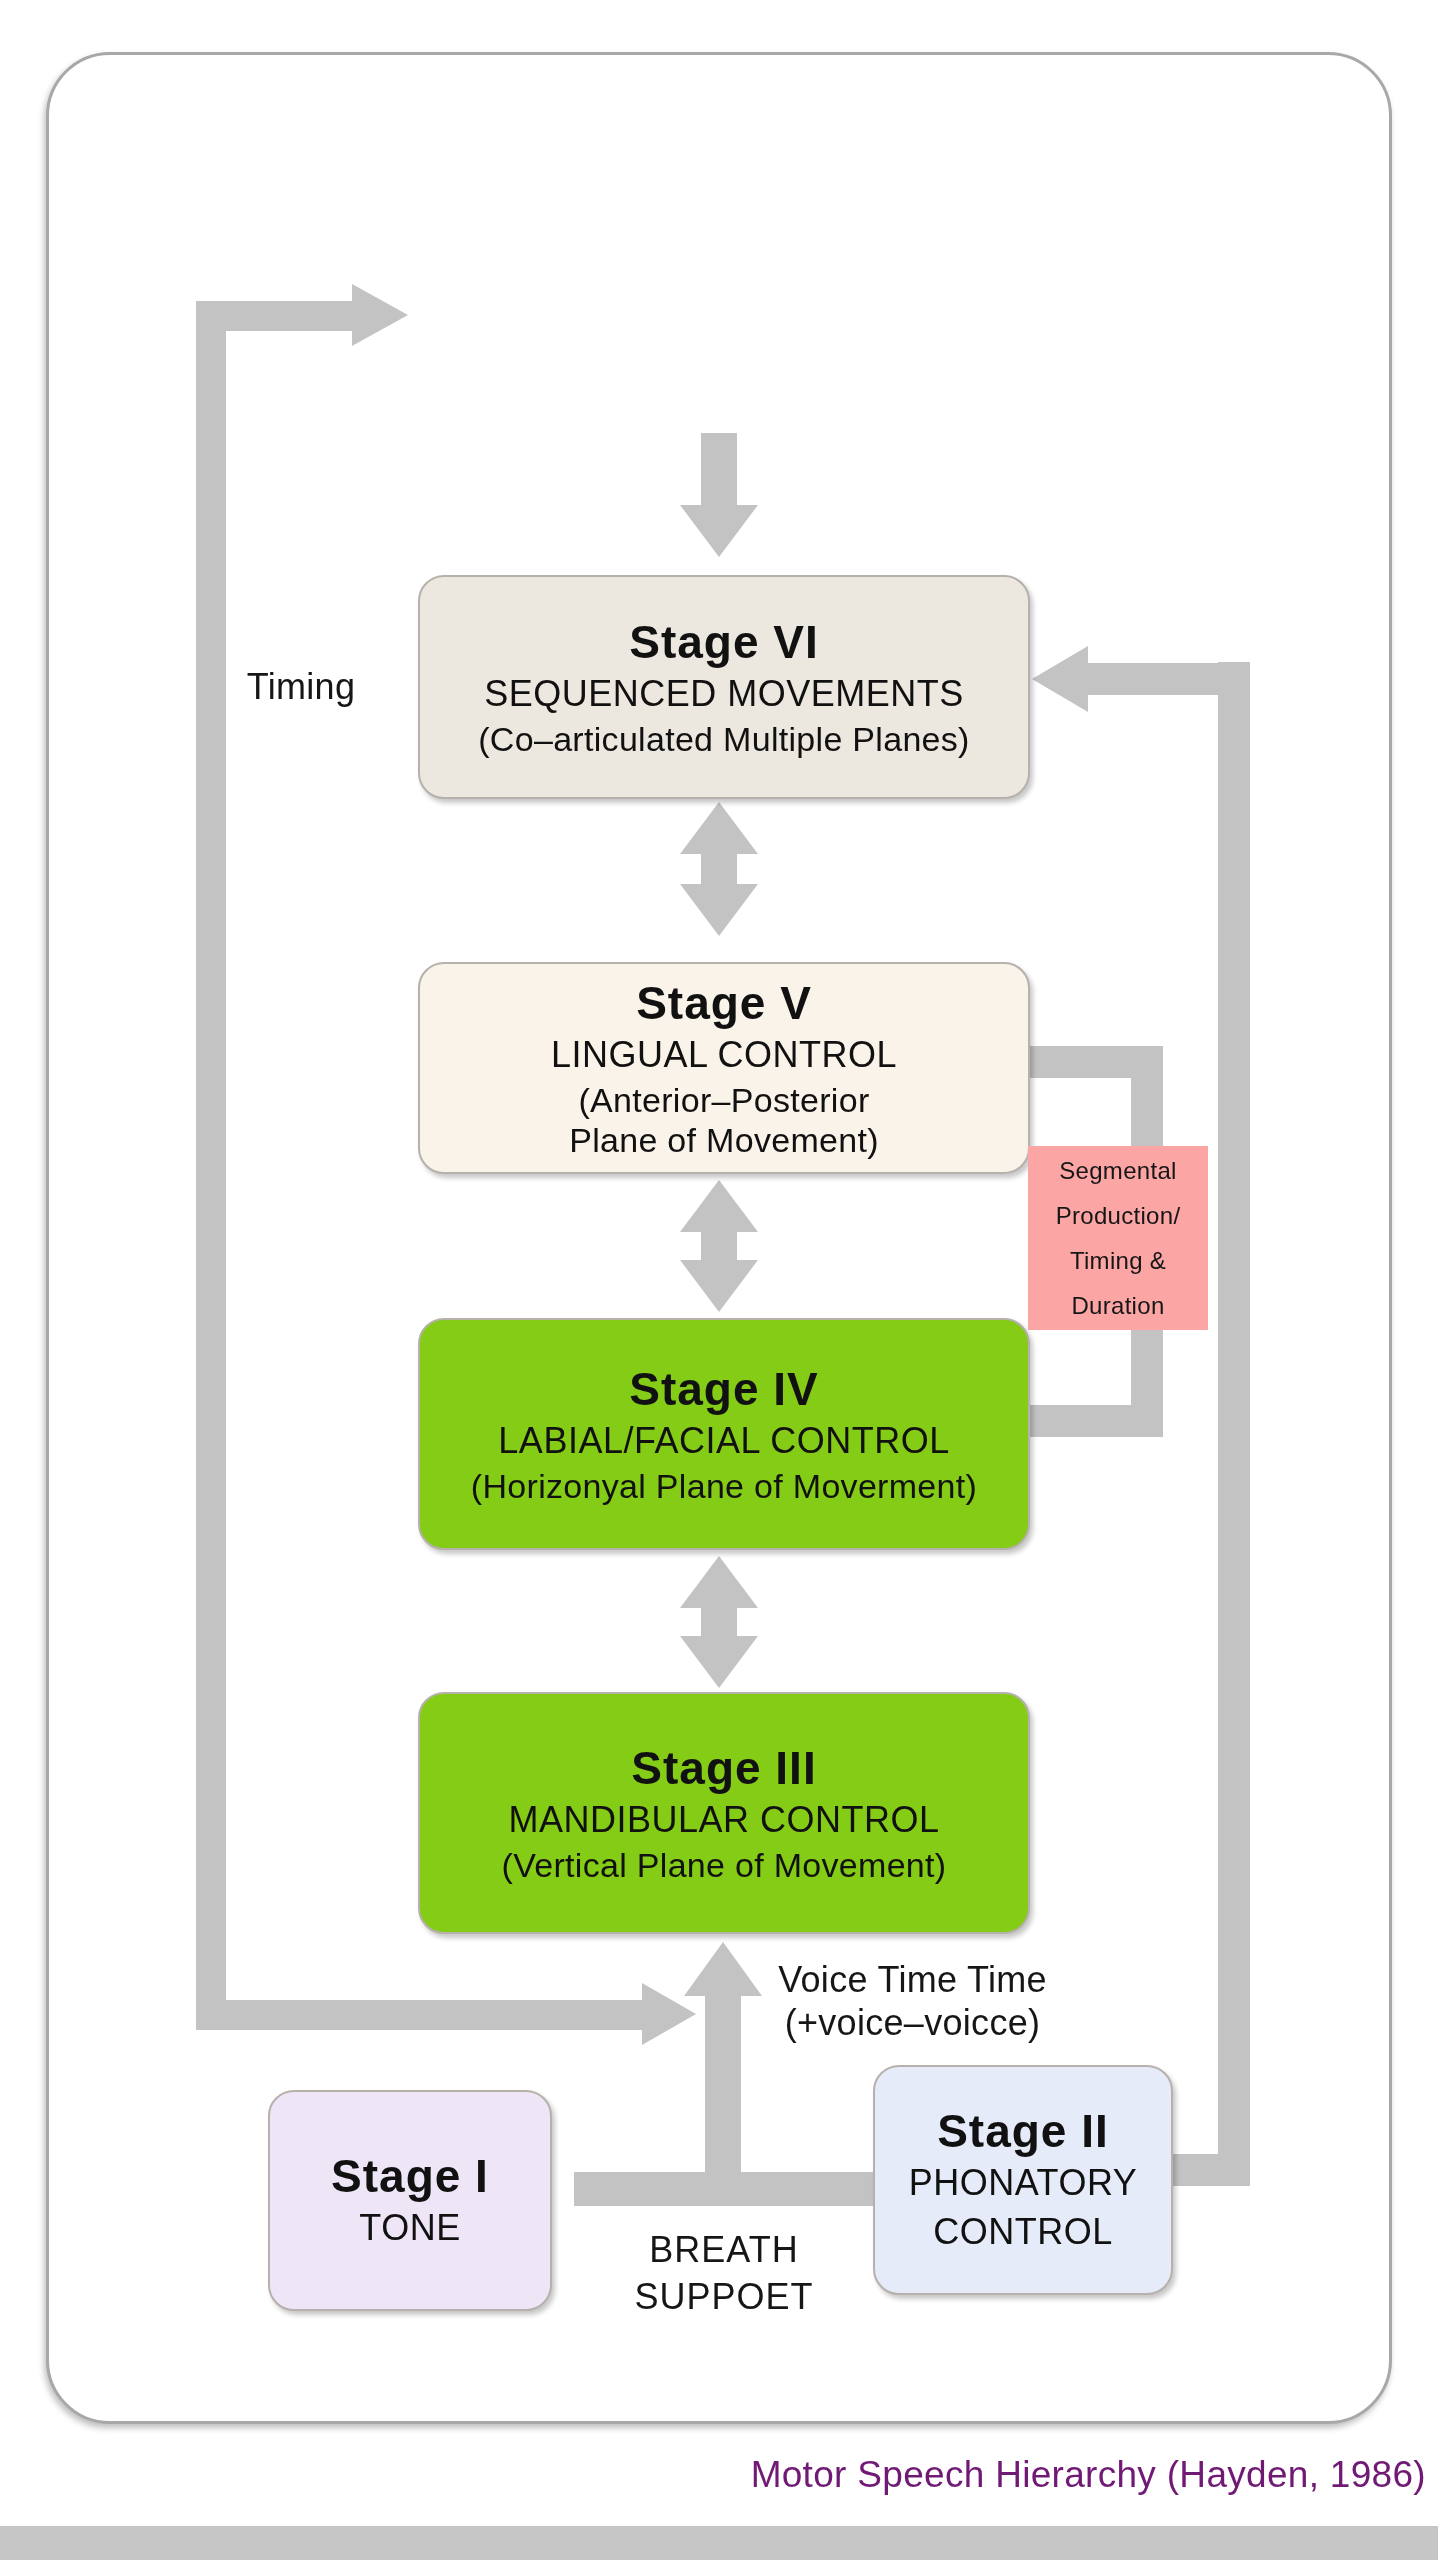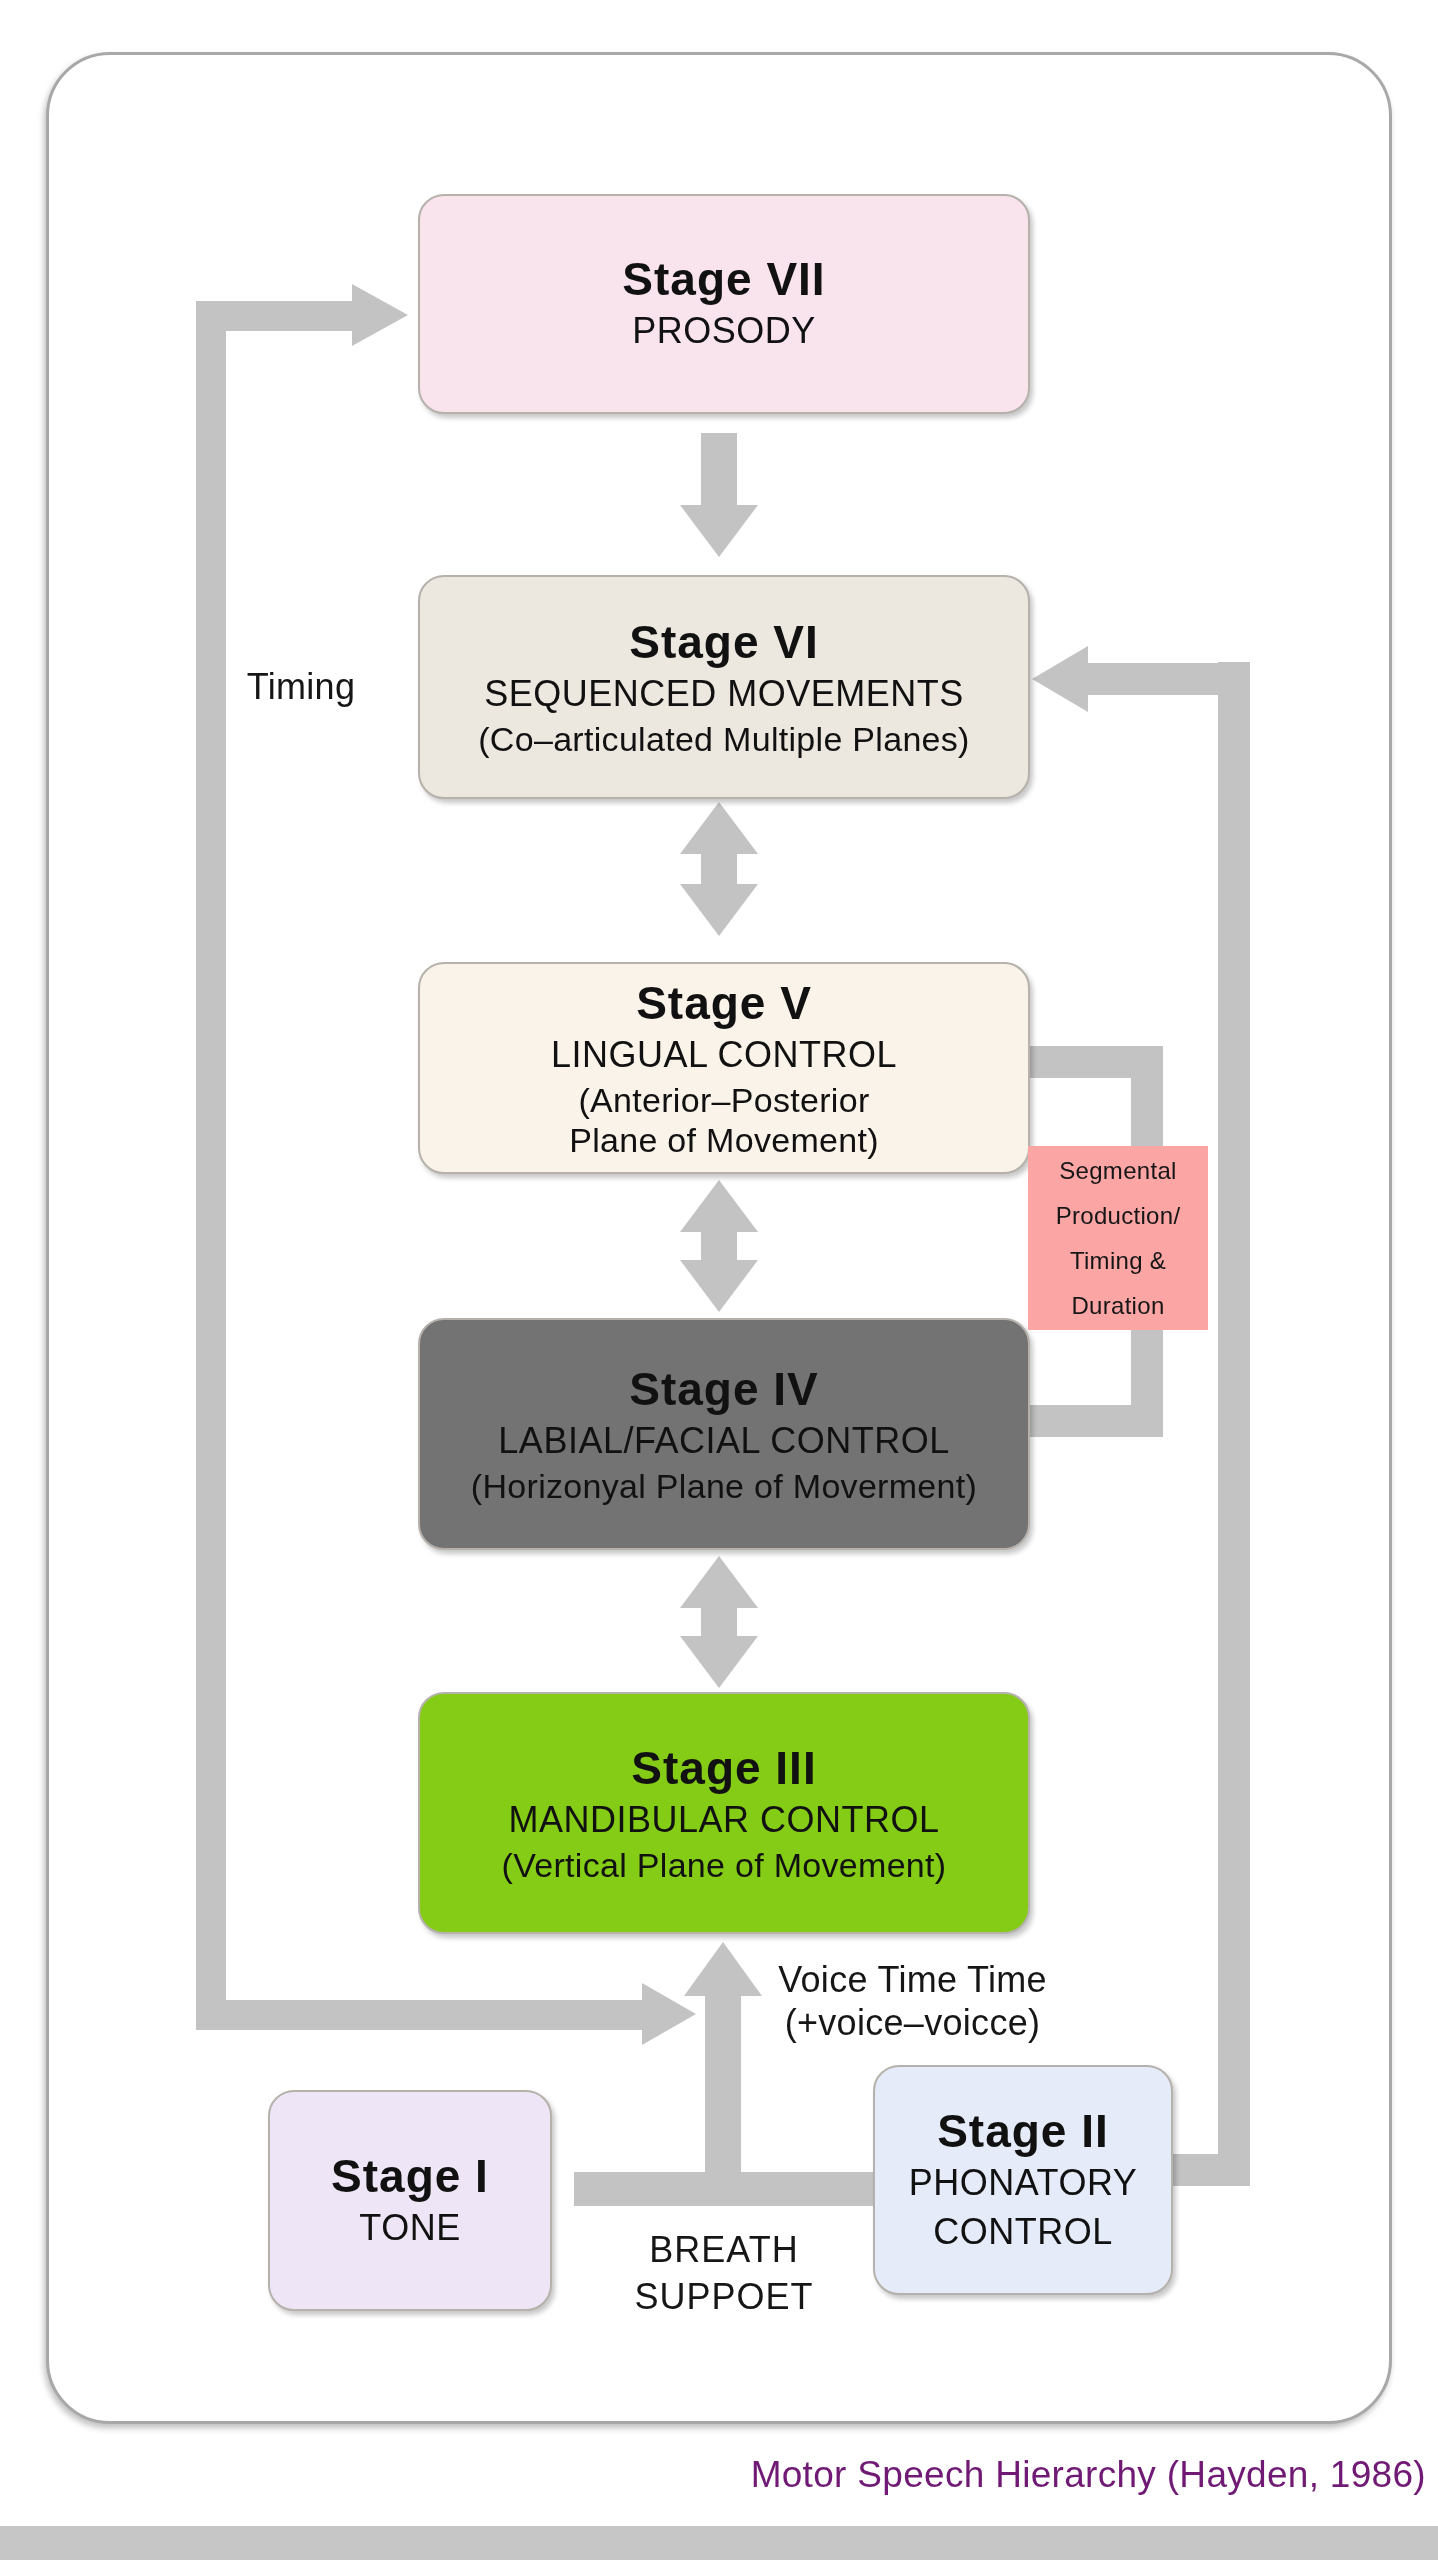--- a/index.html
+++ b/index.html
@@ -100,39 +100,35 @@
     <div class="tri-up"></div>
       <div class="shaft" style="height:28px;"></div>
       <div class="tri-down"></div>
   </div>
   <div class="dbl" style="top:1556px;">
     <div class="tri-up"></div>
       <div class="shaft" style="height:28px;"></div>
       <div class="tri-down"></div>
   </div>
 
-  <div class="stage-box pos-vii" style="background-color: rgb(249, 228, 238);">
-    <div class="stage-title">Stage VII</div>
-    <div class="stage-line">PROSODY</div>
-  </div>
 
   <div class="stage-box pos-v" style="background-color: rgb(250, 243, 233);">
     <div class="stage-title">Stage V</div>
     <div class="stage-line">LINGUAL CONTROL</div>
     <div class="stage-paren">(Anterior–Posterior</div>
     <div class="stage-paren">Plane of Movement)</div>
   </div>
 
   <div class="stage-box pos-vi" style="background-color: rgb(236, 231, 223);">
     <div class="stage-title">Stage VI</div>
     <div class="stage-line">SEQUENCED MOVEMENTS</div>
     <div class="stage-paren">(Co–articulated Multiple Planes)</div>
   </div>
 
-  <div class="stage-box pos-iv" style="background-color: #737373;">
+  <div class="stage-box pos-iv" style="background-color: #84cc16;">
     <div class="stage-title">Stage IV</div>
     <div class="stage-line">LABIAL/FACIAL CONTROL</div>
     <div class="stage-paren">(Horizonyal Plane of Moverment)</div>
   </div>
 
   <div class="stage-box pos-iii" style="background-color: #84cc16;">
     <div class="stage-title">Stage III</div>
     <div class="stage-line">MANDIBULAR CONTROL</div>
     <div class="stage-paren">(Vertical Plane of Movement)</div>
   </div>

